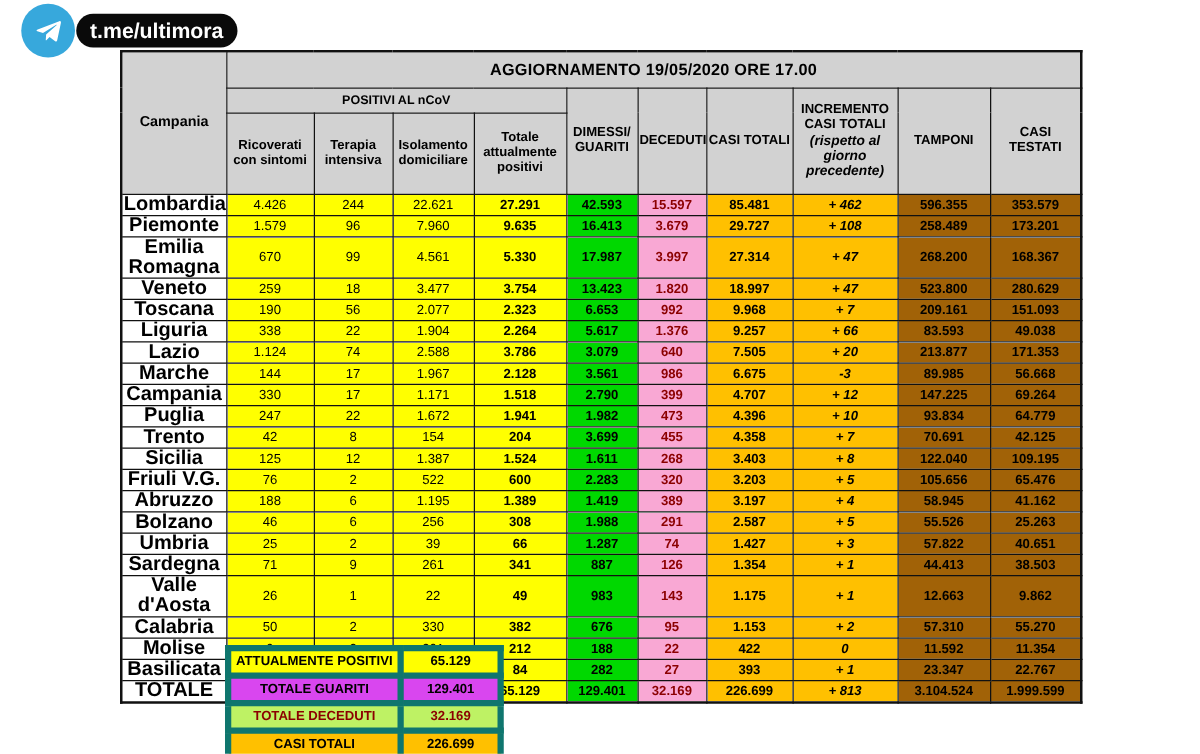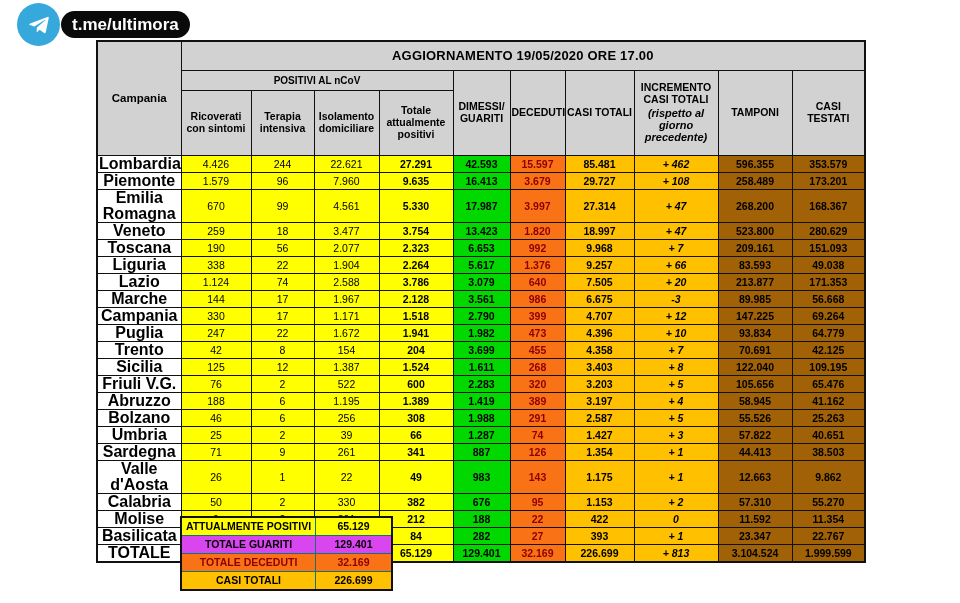--- a/index.html
+++ b/index.html
@@ -38,35 +38,35 @@
   th.sub{font-size:10.5px;line-height:1.12;white-space:pre-line;}
   th.orange{background:#ffc000;}
   .note{display:block;font-size:11px;font-style:italic;font-weight:bold;line-height:1.1;margin-top:1px;white-space:normal;}
 
   tbody tr{height:16px;}
   tbody td{font-size:10.5px;line-height:1;}
   td.c-region{background:#ffffff;font-weight:bold;font-size:16px;}
   td.c-y{background:#ffff00;}
   td.c-yb{background:#ffff00;font-weight:bold;}
   td.c-g{background:#00d800;font-weight:bold;}
-  td.c-r{background:#f97316;font-weight:bold;color:#8b0000;}
+  td.c-r{background:#f9a8d4;font-weight:bold;color:#8b0000;}
   td.c-o{background:#ffc000;font-weight:bold;}
   td.c-i{background:#ffc000;font-weight:bold;font-style:italic;}
   td.c-t{background:#a16207;font-weight:bold;}
   tr.total td{font-weight:bold;}
 
   
   .legend{position:absolute;left:180px;top:516px;}
   .legend table{border-collapse:collapse;border:2px solid #111;}
-  .legend td{border:1px solid #0f766e;height:17px;text-align:center;font-weight:bold;font-size:10.5px;padding:0 2px;}
+  .legend td{border:5px solid #0f766e;height:17px;text-align:center;font-weight:bold;font-size:10.5px;padding:0 2px;}
   .lg-label{width:129px;}
   .lg-value{width:71px;}
   .bg-yellow{background:#ffff00;}
   .bg-green{background:#d946ef;}
-  .bg-red{background:#f97316;color:#8b0000;}
+  .bg-red{background:#bef264;color:#8b0000;}
   .bg-orange{background:#ffc000;}
 </style>
 </head>
 <body>
 
 <div class="badge">
   <div class="tg-circle">
     <svg viewBox="0 0 24 24">
       <path fill="#ffffff" d="M9.78 18.65l.28-4.23 7.68-6.92c.34-.31-.07-.46-.52-.19L7.74 13.3 3.64 12c-.88-.25-.89-.86.2-1.3l15.97-6.16c.73-.33 1.43.18 1.15 1.3l-2.72 12.81c-.19.91-.74 1.13-1.5.71L12.6 16.3l-1.99 1.93c-.23.23-.42.42-.83.42z"></path>
     </svg>

